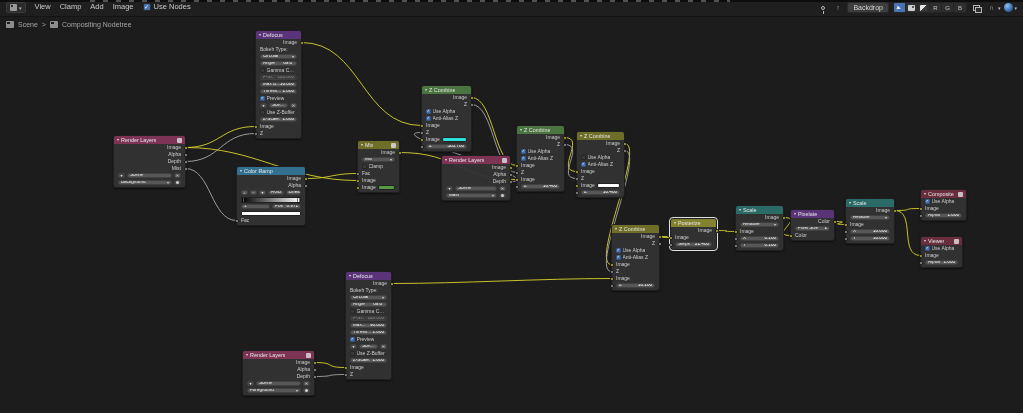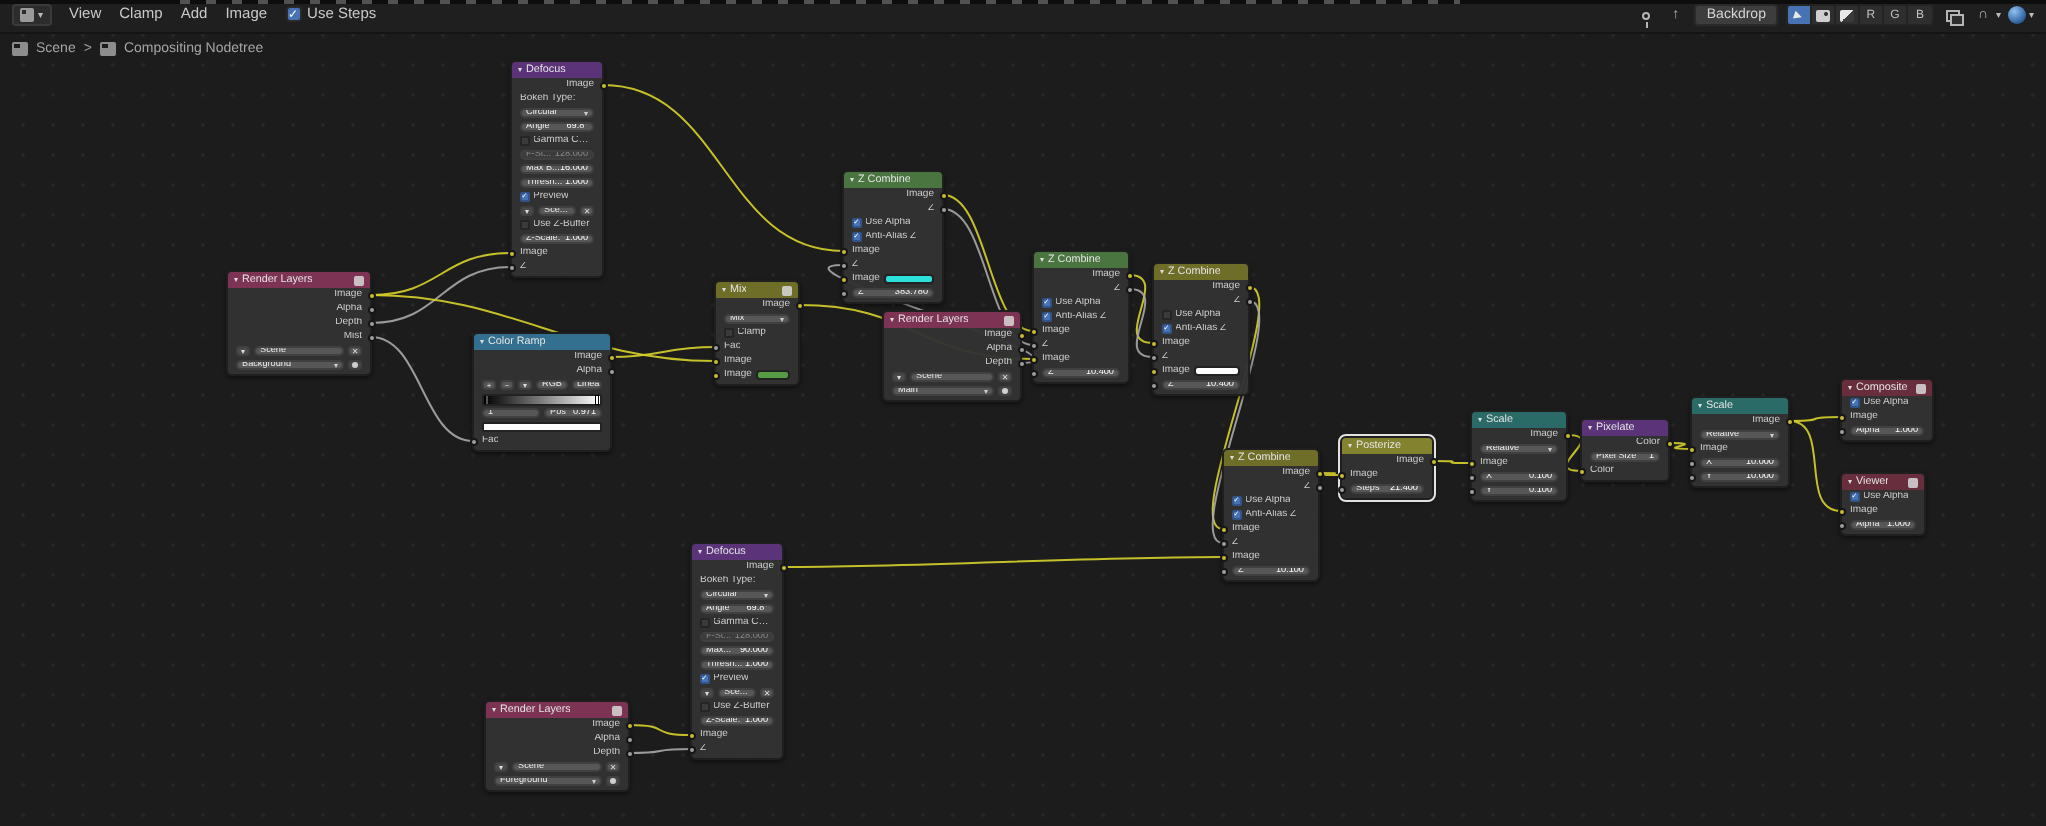--- a/index.html
+++ b/index.html
@@ -102,21 +102,21 @@
     <div class="etypebtn">
       <span class="etypeicon"></span>
       <span class="mini-arrow">▾</span>
     </div>
     <span class="menu">View</span>
     <span class="menu">Clamp</span>
     <span class="menu">Add</span>
     <span class="menu">Image</span>
     <label class="usenodes">
       <span class="hcb on">✓</span>
-      <span>Use Steps</span>
+      <span>Use Nodes</span>
     </label>
 
     <div class="hright">
       <span class="hicbtn">
           <span class="pinshape"></span>
         </span>
       <span class="hicbtn">↑</span>
       <span class="btn">Backdrop</span>
       <div class="seg">
         <span class="on">

